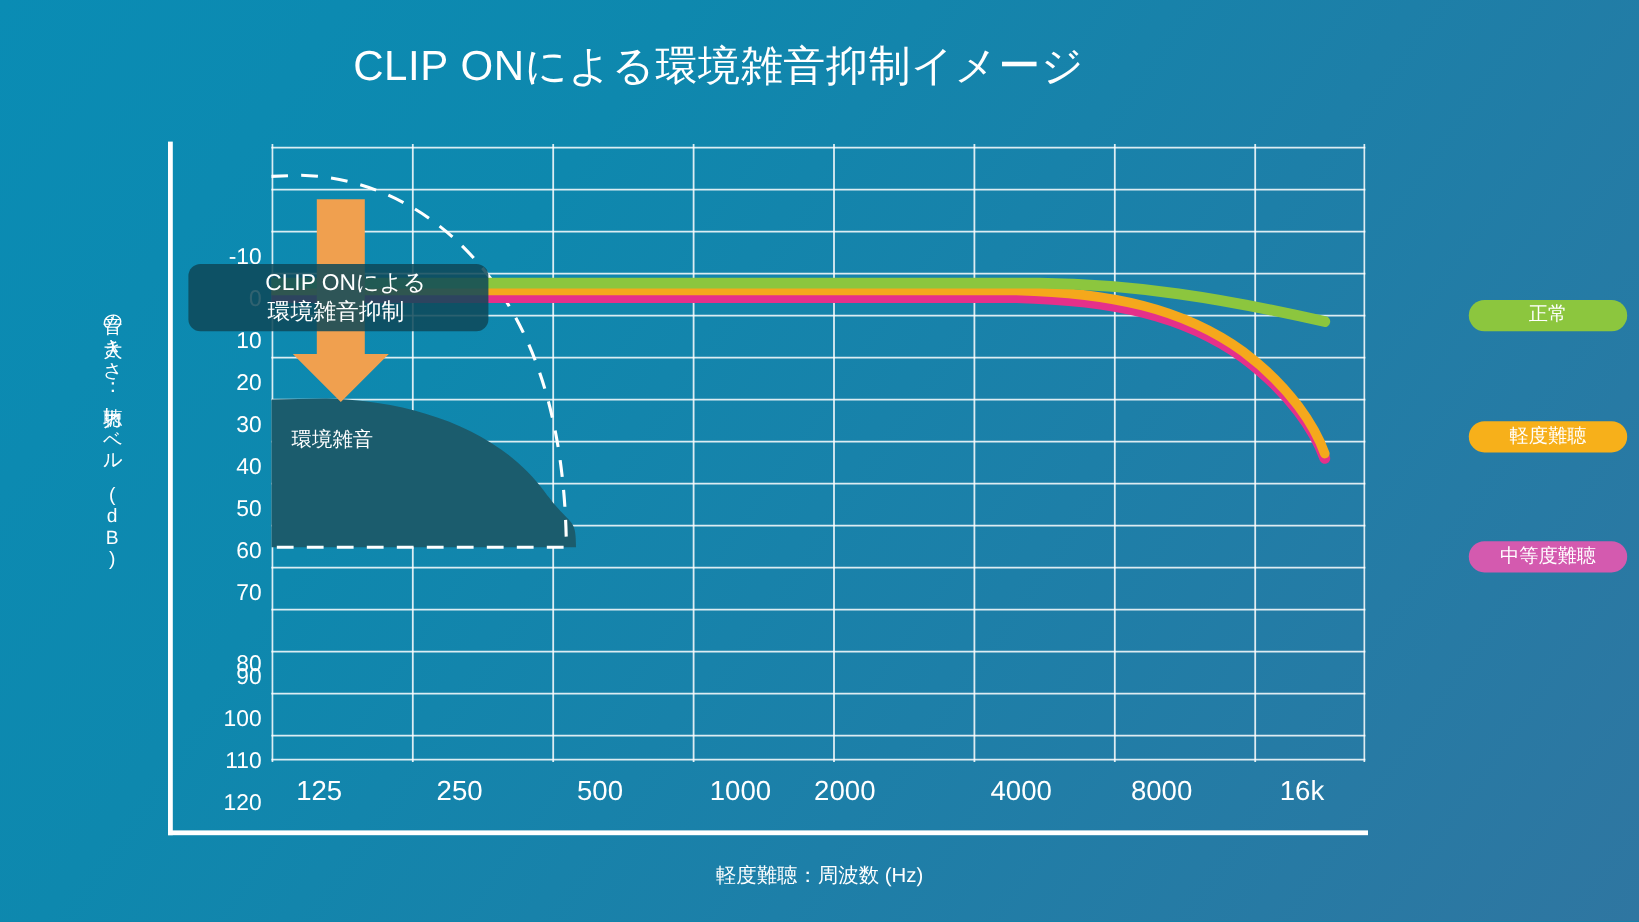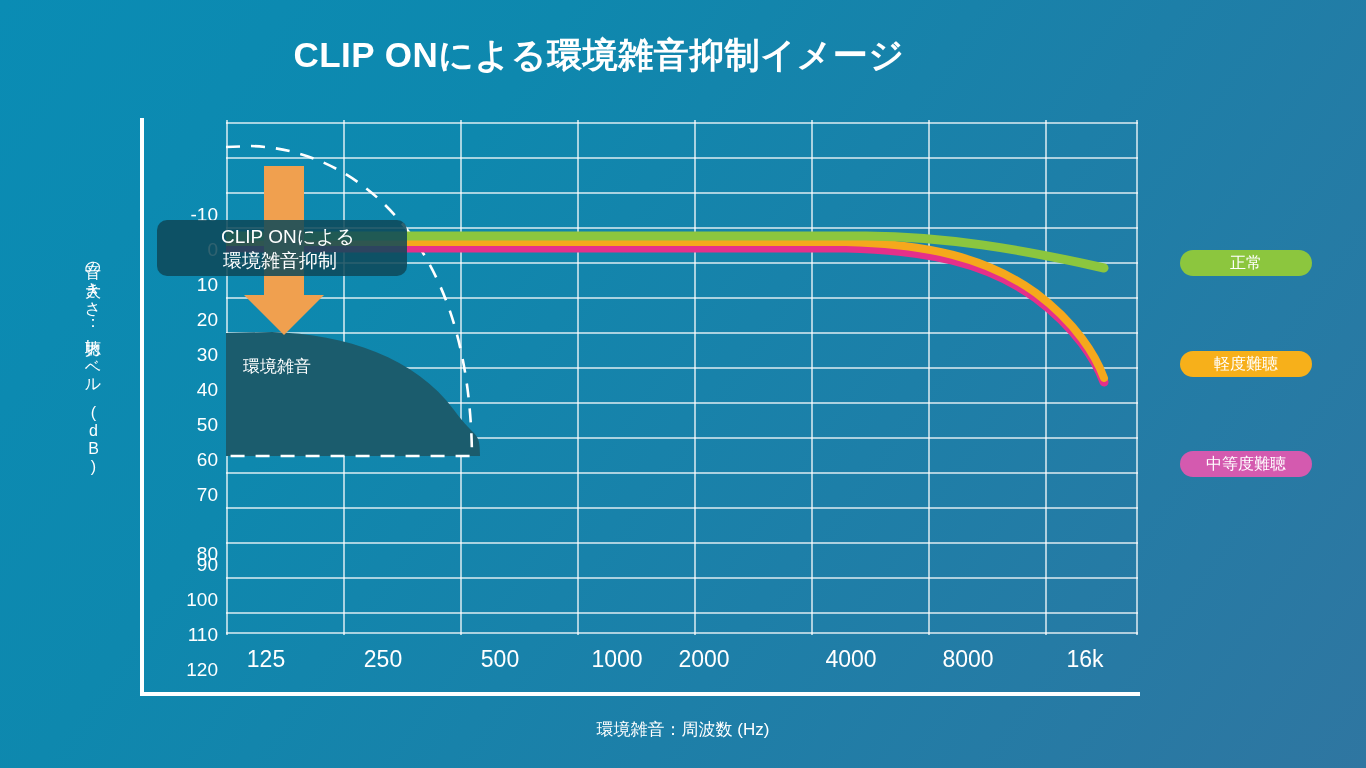--- a/index.html
+++ b/index.html
@@ -24,21 +24,21 @@
 
   
   #title {
     position: absolute;
     left: 0;
     top: 32px;
     width: 1198px;
     text-align: center;
     color: #ffffff;
     font-size: 35px;
-    font-weight: 700;
+    font-weight: 400;
     letter-spacing: 0.5px;
     white-space: nowrap;
   }
 
   
   #frame {
     position: absolute;
     left: 140px;
     top: 118px;
     width: 1000px;
@@ -127,21 +127,21 @@
     color: #ffffff;
     font-size: 19px;
     line-height: 24px;
     white-space: nowrap;
   }
   #callout .cline.second { padding-left: 2px; }
 
   
   .badge {
     position: absolute;
-    left: 1180px;
+    left: 1224px;
     width: 132px;
     height: 26px;
     border-radius: 13px;
     color: #ffffff;
     font-size: 16px;
     line-height: 26px;
     text-align: center;
     white-space: nowrap;
   }
   #badge-normal { top: 250px; background: #8cc63e; }
@@ -231,21 +231,21 @@
   <div class="xtick" style="left:226px;">125</div>
   <div class="xtick" style="left:343px;">250</div>
   <div class="xtick" style="left:460px;">500</div>
   <div class="xtick" style="left:577px;">1000</div>
   <div class="xtick" style="left:664px;">2000</div>
   <div class="xtick" style="left:811px;">4000</div>
   <div class="xtick" style="left:928px;">8000</div>
   <div class="xtick" style="left:1045px;">16k</div>
 
   <div id="ytitle">音の大きさ：聴力レベル (dB)</div>
-  <div id="xtitle">環境雑音：周波数 (Hz)</div>
+  <div id="xtitle">軽度難聴：周波数 (Hz)</div>
 
   <div id="noise-label">環境雑音</div>
 
   <div id="callout">
     <div class="cline">CLIP ONによる</div>
     <div class="cline second">環境雑音抑制</div>
   </div>
 
   <div class="badge" id="badge-normal">正常</div>
   <div class="badge" id="badge-mild">軽度難聴</div>

